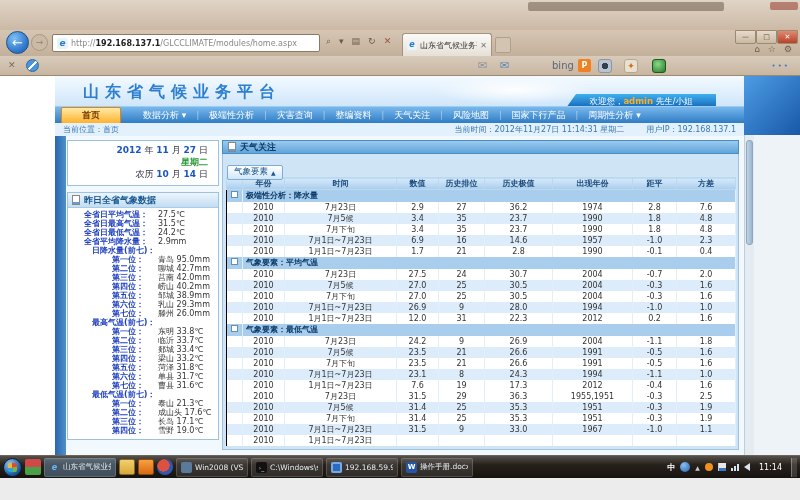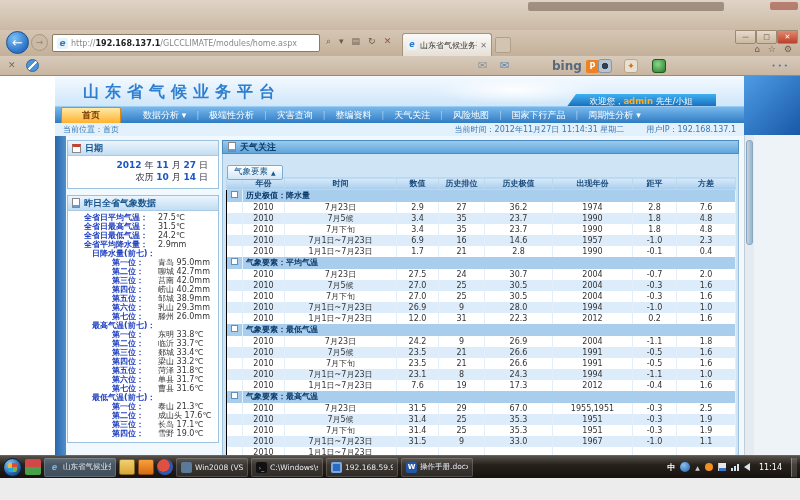--- a/index.html
+++ b/index.html
@@ -48,21 +48,21 @@
     font-size:9px; color:#6a5c48; }
 
   
   .chrome-tools { position:absolute; left:0; top:56px; width:800px; height:20px;
     background:linear-gradient(180deg,#d8cbbb,#c8b6a1); border-bottom:1px solid #9a8a74; }
   .tools-close { position:absolute; left:8px; top:4px; font-size:9px; color:#7a6c58; }
   .tools-block { position:absolute; left:26px; top:3px; width:13px; height:13px; border-radius:50%;
     background:linear-gradient(135deg,#4a94d8 42%,#fff 42%,#fff 58%,#4a94d8 58%); border:1px solid #2a6aa8; }
   .mail-ic { position:absolute; top:3px; font-size:11px; }
   .bing-wrap { position:absolute; left:552px; top:3px; display:flex; align-items:center; gap:4px; }
-  .bing-text { font-size:12px; font-weight:bold; color:#5a6878; }
+  .bing-text { font-size:10px; font-weight:normal; color:#5a6878; }
   .bing-box { width:13px; height:13px; background:#f08020; border-radius:2px; color:#fff;
     font-size:8px; font-weight:bold; line-height:13px; text-align:center; }
   .addon { position:absolute; top:3px; width:14px; height:14px; border-radius:3px; }
   .addon.cam { background:radial-gradient(circle at 50% 50%,#30404e 35%,#b8c4d0 36%); border:1px solid #8a96a2; }
   .addon.spark { background:#e8e0d0; border:1px solid #b8a888; color:#d07020; font-size:9px; line-height:13px; text-align:center; }
   .addon.globe { background:radial-gradient(circle at 40% 35%,#8ad88a,#2a7a2a); border:1px solid #1d5a1d; }
   .tools-dots { position:absolute; right:10px; top:6px; color:#3a7cc8; font-size:7px; letter-spacing:2px; }
 
   
   .page-header { position:absolute; left:55px; top:76px; width:689px; height:30px; overflow:hidden;
@@ -267,26 +267,23 @@
     </div>
 
   <div class="statusbar">
     <span>当前位置：首页</span>
     <span class="status-right"><span>当前时间：2012年11月27日 11:14:31 星期二</span><span>用户IP：192.168.137.1</span></span>
   </div>
 
   <div class="content">
     <div class="sidebar">
       <div class="panel">
-        <div class="panel-hd">
-          <span class="cal-icon"></span>
-          <span>日期</span>
-        </div>
         <div class="date-body" id="date-body">
             <div><span class="num">2012</span><span> 年 </span><span class="num">11</span><span> 月 </span><span class="num">27</span><span> 日</span></div>
+            <div><span class="green">星期二</span></div>
             <div><span>农历 </span><span class="num">10</span><span> 月 </span><span class="num">14</span><span> 日</span></div>
           </div>
       </div>
       <div class="panel">
         <div class="panel-hd">
           <span class="doc-icon"></span>
           <span>昨日全省气象数据</span>
         </div>
         <div class="wx-body" id="wx-body">
             <div class="wx-line stat">
@@ -417,21 +414,21 @@
                 <th>历史排位</th>
                 <th>历史极值</th>
                 <th>出现年份</th>
                 <th>距平</th>
                 <th>方差</th>
               </tr>
             </thead>
             <tbody>
               <tr class="grp">
                 <td><span class="grp-cb"></span></td>
-                <td colspan="8" class="grp-label">历史极值：降水量</td>
+                <td colspan="8" class="grp-label">极端性分析：降水量</td>
               </tr>
               <tr class="r-odd">
                 <td></td>
                 <td>2010</td>
                 <td>7月23日</td>
                 <td>2.9</td>
                 <td>27</td>
                 <td>36.2</td>
                 <td>1974</td>
                 <td>2.8</td>
@@ -592,31 +589,27 @@
                 <td></td>
                 <td>2010</td>
                 <td>1月1日~7月23日</td>
                 <td>7.6</td>
                 <td>19</td>
                 <td>17.3</td>
                 <td>2012</td>
                 <td>-0.4</td>
                 <td>1.6</td>
               </tr>
-              <tr class="grp">
-                <td><span class="grp-cb"></span></td>
-                <td colspan="8" class="grp-label">气象要素：最高气温</td>
-              </tr>
               <tr class="r-odd">
                 <td></td>
                 <td>2010</td>
                 <td>7月23日</td>
                 <td>31.5</td>
                 <td>29</td>
-                <td>67.0</td>
+                <td>36.3</td>
                 <td>1955,1951</td>
                 <td>-0.3</td>
                 <td>2.5</td>
               </tr>
               <tr class="r-even">
                 <td></td>
                 <td>2010</td>
                 <td>7月5候</td>
                 <td>31.4</td>
                 <td>25</td>

